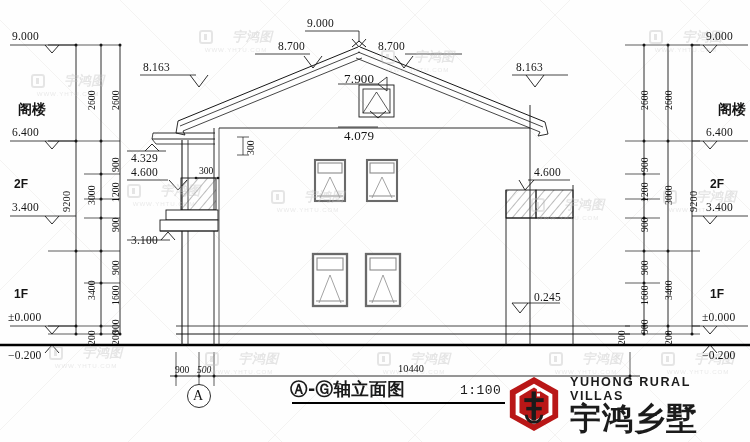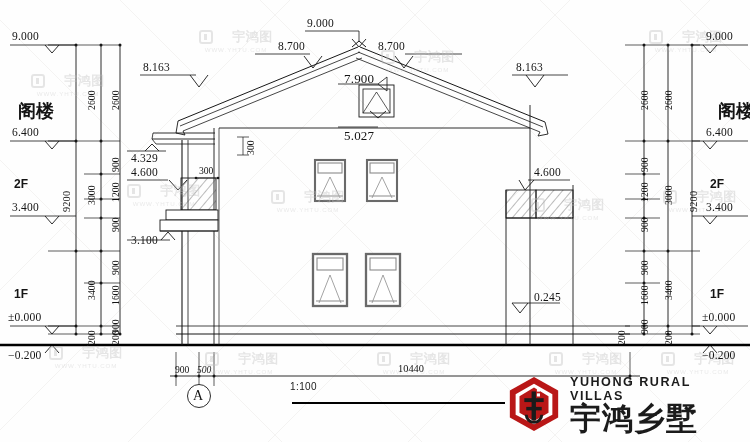--- a/index.html
+++ b/index.html
@@ -31,20 +31,21 @@
     pointer-events: none;
     opacity: .40;
     width: 92px;
     text-align: center;
     color: #b9b9b9;
   }
   .wm-logo .wmtop {
     display: flex; align-items: center; justify-content: center;
     gap: 19px;
     height: 17px;
+    font-style: italic;
   }
   .wm-logo .wmmark {
     width: 14px; height: 14px;
     border: 2.4px solid #c2c2c2;
     border-radius: 3px;
     position: relative;
   }
   .wm-logo .wmmark::after {
     content: "";
     position: absolute; left: 3px; top: 2.2px;
@@ -85,21 +86,21 @@
   .elev-sm { font-size: 13px; }
   .floor {          
     font-size: 12px;
     font-weight: 700;
     font-family: "Liberation Sans", sans-serif;
   }
   .cn {
     font-family: "DejaVu Sans", sans-serif;
     font-weight: 700;
   }
-  .atticlbl { font-size: 18px; padding-left: 12px; }
+  .atticlbl { font-size: 14px; padding-left: 12px; }
   .dim {            
     font-size: 9.6px;
     font-family: "Liberation Serif", serif;
     transform-origin: 0 0;
     transform: rotate(-90deg);
     letter-spacing: .1px;
   }
   .dimh {
     font-size: 9.6px;
     font-family: "Liberation Serif", serif;
@@ -111,24 +112,25 @@
     display: flex; align-items: flex-end; gap: 7px;
   }
   #title-main {
     font-family: "DejaVu Sans", sans-serif;
     font-size: 17.5px;
     font-weight: 700;
     letter-spacing: .4px;
     line-height: 1;
   }
   #title-scale {
-    font-family: Liberation Sans, sans-serif;
-    font-size: 10px;
+    font-family: Liberation Mono, monospace;
+    font-size: 13px;
     letter-spacing: .4px;
     padding-bottom: 1px;
+    margin-left: 48px;
   }
   
   #brand {
     position: absolute;
     left: 505px; top: 372px;
     width: 240px; height: 64px;
     display: flex; align-items: center; gap: 7px;
   }
   #brand-mark { width: 58px; height: 58px; flex: 0 0 58px; }
   #brand-text { display: flex; flex-direction: column; justify-content: center; }
@@ -535,21 +537,21 @@
   <div class="lbl floor" style="left:710px; top:288px;">1F</div>
   <div class="lbl elev" style="left:702px; top:312px;">±0.000</div>
   <div class="lbl elev" style="left:702px; top:350px;">−0.200</div>
 
   <div class="lbl elev" style="left:307px; top:18px;">9.000</div>
   <div class="lbl elev" style="left:278px; top:41px;">8.700</div>
   <div class="lbl elev" style="left:378px; top:41px;">8.700</div>
   <div class="lbl elev" style="left:143px; top:62px;">8.163</div>
   <div class="lbl elev" style="left:516px; top:62px;">8.163</div>
   <div class="lbl elev elev-sm" style="left:344px; top:72px;">7.900</div>
-  <div class="lbl elev elev-sm" style="left:344px; top:129px;">5.027</div>
+  <div class="lbl elev elev-sm" style="left:344px; top:129px;">4.079</div>
 
   <div class="lbl elev" style="left:131px; top:153px;">4.329</div>
   <div class="lbl elev" style="left:131px; top:167px;">4.600</div>
   <div class="lbl elev" style="left:131px; top:235px;">3.100</div>
   <div class="lbl dimh" style="left:199px; top:166px;">300</div>
   <div class="lbl dim" style="left:246px; top:155px;">300</div>
 
   <div class="lbl elev" style="left:534px; top:167px;">4.600</div>
   <div class="lbl elev" style="left:534px; top:292px;">0.245</div>
 
@@ -580,20 +582,21 @@
   <div class="lbl dim" style="left:664px; top:300px;">3400</div>
   <div class="lbl dim" style="left:664px; top:345px;">200</div>
   <div class="lbl dim dim-big" style="left:689px; top:212px;">9200</div>
 
   <div class="lbl dimh" style="left:175px; top:365px;">900</div>
   <div class="lbl dimh" style="left:197px; top:365px;font-style:italic;">500</div>
   <div class="lbl dimh dim-big" style="left:398px; top:364px;">10440</div>
   <div class="lbl" style="left:193px; top:389px; font-size:14px; font-family:'Liberation Serif',serif;">A</div>
 
   <div id="title-wrap">
+    <span id="title-main">Ⓐ-Ⓖ轴立面图</span>
     <span id="title-scale">1:100</span>
   </div>
 
   <div id="brand">
     <svg id="brand-mark" viewBox="0 0 60 60">
       <path d="M30,2 L55,16 L55,44 L30,58 L5,44 L5,16 Z" fill="#b91717"></path>
       <path d="M30,9 L49,20 L49,41 L30,51 L11,41 L11,20 Z" fill="#ffffff"></path>
       <path d="M30,13 L45,22 L45,39 L30,47.5 L15,39 L15,22 Z" fill="#b91717"></path>
       <rect x="27.5" y="17" width="4.5" height="30" fill="#1b1b1b"></rect>
       <rect x="20" y="24" width="20" height="4" fill="#1b1b1b"></rect>

